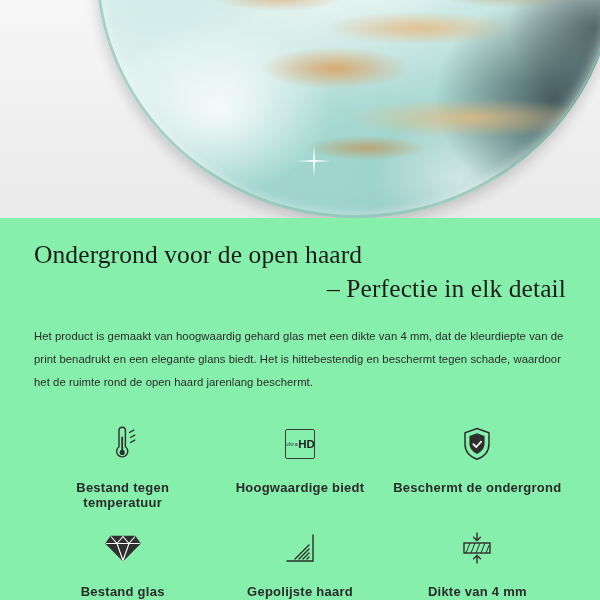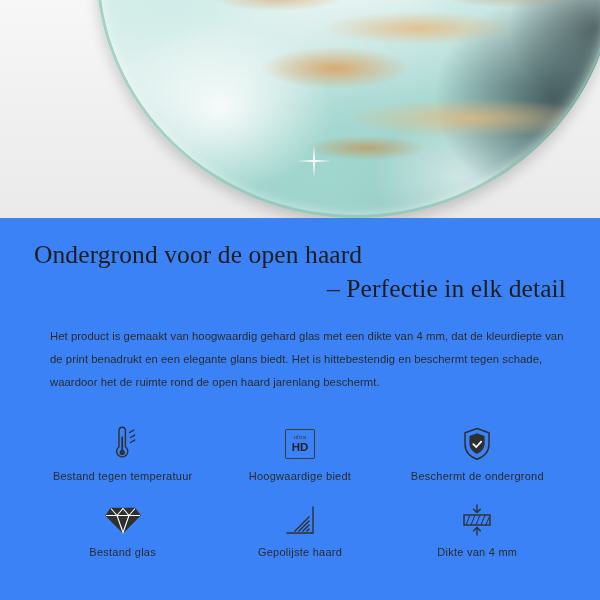--- a/index.html
+++ b/index.html
@@ -9,21 +9,21 @@
     width: 600px;
     height: 600px;
     overflow: hidden;
     background: #ffffff;
     font-family: "Liberation Sans", sans-serif;
   }
   .page {
     position: relative;
     width: 600px;
     height: 600px;
-    background: #3b82f6;
+    background: #86efac;
     overflow: hidden;
   }
 
   
   .hero {
     position: relative;
     width: 600px;
     height: 218px;
     overflow: hidden;
     background: #f2f2f2;
@@ -115,21 +115,21 @@
     font-family: "Liberation Serif", serif;
     font-size: 25.5px;
     line-height: 1.32;
     color: #1d1d1b;
     font-weight: 400;
     margin: 0;
     letter-spacing: 0.1px;
   }
   .headline .l2 { display: block; text-align: right; }
   .body-copy {
-    margin: 20px 0 0 16px;
+    margin: 20px 0 0 0;
     font-size: 11.3px;
     line-height: 2.02;
     color: #2b2b2b;
     max-width: 534px;
     letter-spacing: 0.05px;
   }
 
   
   .features {
     margin-top: 22px;
@@ -145,33 +145,34 @@
     padding: 6px 4px 4px 4px;
   }
   .feature-icon {
     height: 44px;
     display: flex;
     align-items: center;
     justify-content: center;
     color: #2f2f2f;
   }
   .feature-label {
-    margin-top: 4px;
-    font-size: 11px;
+    margin-top: 14px;
+    font-size: 13px;
     color: #2b2b2b;
     text-align: center;
     letter-spacing: 0.25px;
+    font-weight: bold;
   }
   .ultrahd {
     width: 30px;
     height: 30px;
     border: 1.3px solid #3a3a3a;
     border-radius: 2px;
     display: flex;
-    flex-direction: column;
+    flex-direction: row;
     align-items: center;
     justify-content: center;
     line-height: 1;
   }
   .ultrahd .u1 { font-size: 6.2px; letter-spacing: 0.2px; color: #3a3a3a; }
   .ultrahd .u2 { font-size: 11.5px; font-weight: bold; color: #222; margin-top: 1px; }
 </style>
 </head>
 <body>
 

